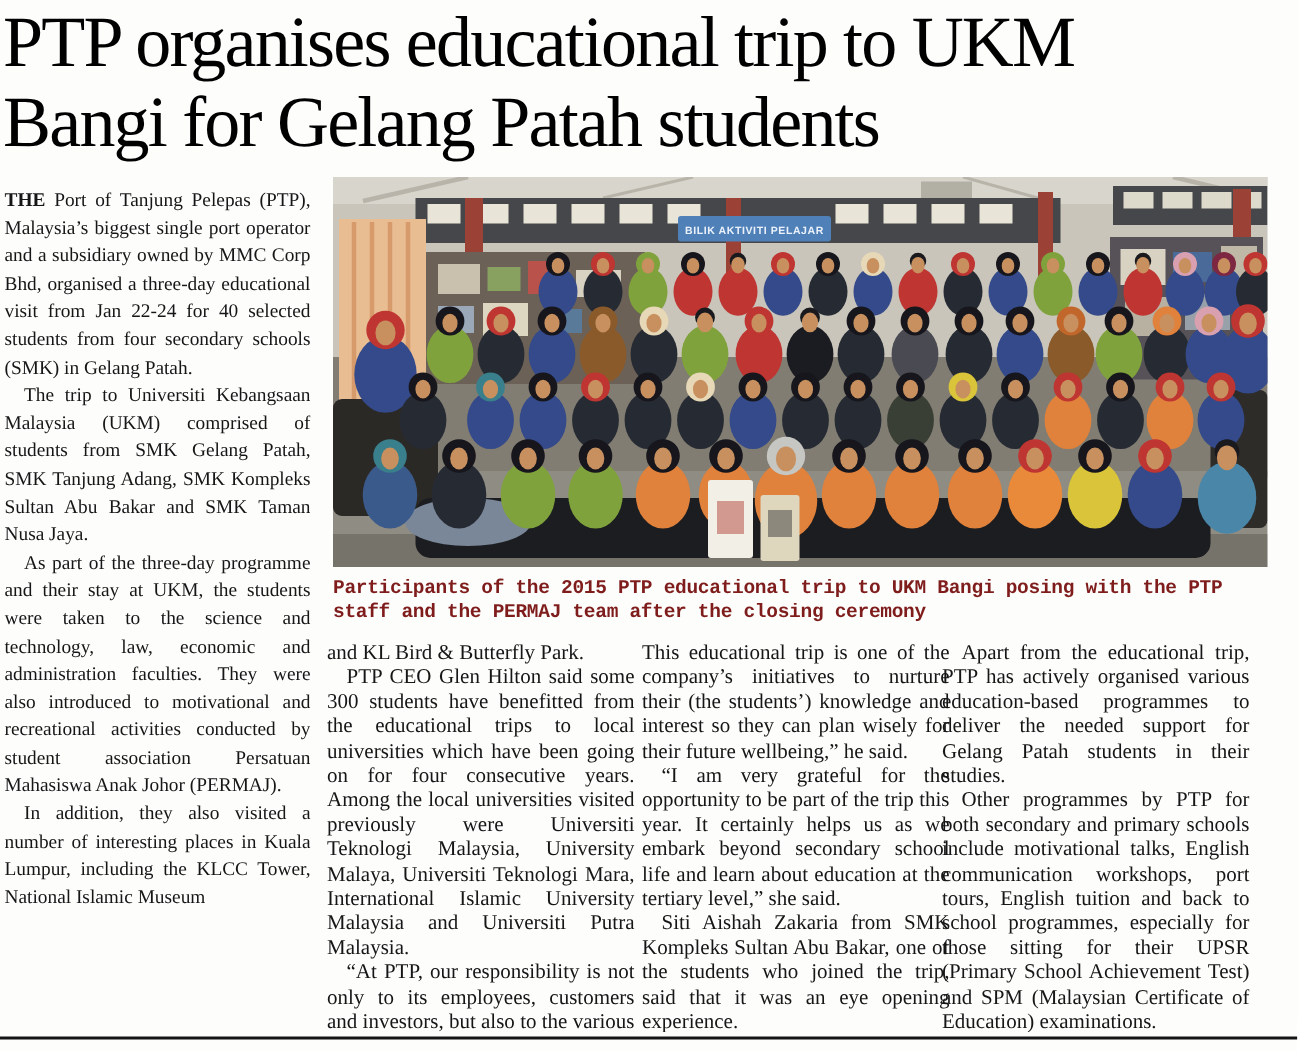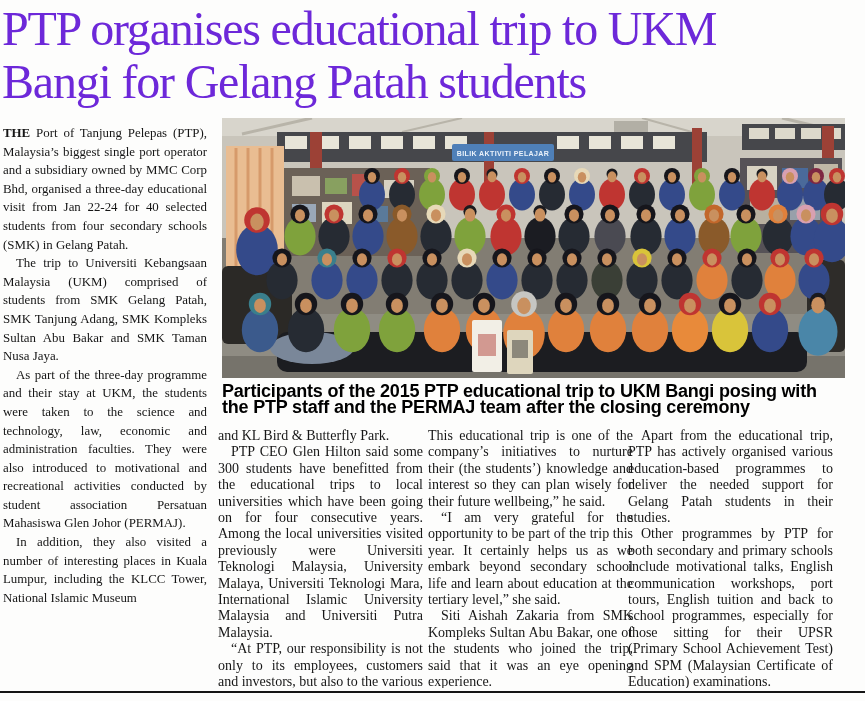--- a/index.html
+++ b/index.html
@@ -1,55 +1,55 @@
 <!DOCTYPE html>
 <html lang="en"><head>
 <meta charset="utf-8">
 <style>
   html,body{margin:0;padding:0;background:#ffffff;}
   .page{position:relative;width:865px;height:701px;background:#fdfdfc;overflow:hidden;
         font-family:"Liberation Serif",serif;color:#161616;}
   .headline{position:absolute;top:2px;left:2px;width:860px;
-            font-family:"Liberation Serif",serif;font-weight:400;color:#6d28d9;
+            font-family:"Liberation Serif",serif;font-weight:400;color:#000000;
             font-size:48px;line-height:53px;letter-spacing:-1.2px;margin:0;}
   .headline span{display:block;white-space:nowrap;}
   .col{position:absolute;text-align:justify;overflow:hidden;}
   .col p{margin:0;padding:0;}
   .col1{left:3px;top:124px;width:204px;height:564px;
         font-size:12.9px;line-height:18.6px;}
   .col-b{top:428px;width:205px;height:260px;font-size:14px;line-height:16.4px;}
   .col2{left:218px;}
   .col3{left:428px;}
   .col4{left:628px;}
   .indent{text-indent:13px;}
   .lead-bold{font-weight:700;}
   .photo-region{position:absolute;left:222px;top:118px;width:623px;}
   .photo{display:block;width:623px;height:260px;background:#c9c5bb;}
   .caption{margin-top:6px;width:622px;
-           font-family:Liberation Sans, sans-serif;font-weight:700;
-           font-size:18px;line-height:15.5px;letter-spacing:-0.2px;color:#000000;}
+           font-family:Liberation Mono, monospace;font-weight:700;
+           font-size:13px;line-height:15.5px;letter-spacing:-0.2px;color:#7f1d1d;}
   .bottom-rule{position:absolute;left:0;top:691px;width:865px;height:0;
                border-top:2px solid #151515;}
   .sign-text{font-family:"Liberation Sans",sans-serif;font-size:7px;font-weight:700;
              fill:#eaf1fa;letter-spacing:.4px;}
 </style>
 </head>
 <body>
 
 <div class="page">
 
   <h1 class="headline">
       <span>PTP organises educational trip to UKM</span>
       <span>Bangi for Gelang Patah students</span>
     </h1>
 
   <div class="col col1">
     <p class="para"><span class="lead-bold">THE</span> <span>Port of Tanjung Pelepas (PTP), Malaysia’s biggest single port operator and a subsidiary owned by MMC Corp Bhd, organised a three-day educational visit from Jan 22-24 for 40 selected students from four secondary schools (SMK) in Gelang Patah.</span></p>
     <p class="para indent">The trip to Universiti Kebangsaan Malaysia (UKM) comprised of students from SMK Gelang Patah, SMK Tanjung Adang, SMK Kompleks Sultan Abu Bakar and SMK Taman Nusa Jaya.</p>
-    <p class="para indent">As part of the three-day programme and their stay at UKM, the students were taken to the science and technology, law, economic and administration faculties. They were also introduced to motivational and recreational activities conducted by student association Persatuan Mahasiswa Glen Johor (PERMAJ).</p>
+    <p class="para indent">As part of the three-day programme and their stay at UKM, the students were taken to the science and technology, law, economic and administration faculties. They were also introduced to motivational and recreational activities conducted by student association Persatuan Mahasiswa Anak Johor (PERMAJ).</p>
     <p class="para indent">In addition, they also visited a number of interesting places in Kuala Lumpur, including the KLCC Tower, National Islamic Museum</p>
   </div>
 
   <div class="photo-region">
     <svg class="photo" viewBox="0 0 623 260" xmlns="http://www.w3.org/2000/svg" aria-hidden="true">
 
       <rect x="0" y="0" width="623" height="18" fill="#d8d5cc"></rect>
       <line x1="90" y1="0" x2="20" y2="16" stroke="#b8b4a9" stroke-width="3"></line>
       <line x1="240" y1="0" x2="180" y2="14" stroke="#b8b4a9" stroke-width="2"></line>
       <line x1="420" y1="0" x2="470" y2="14" stroke="#b8b4a9" stroke-width="2"></line>

